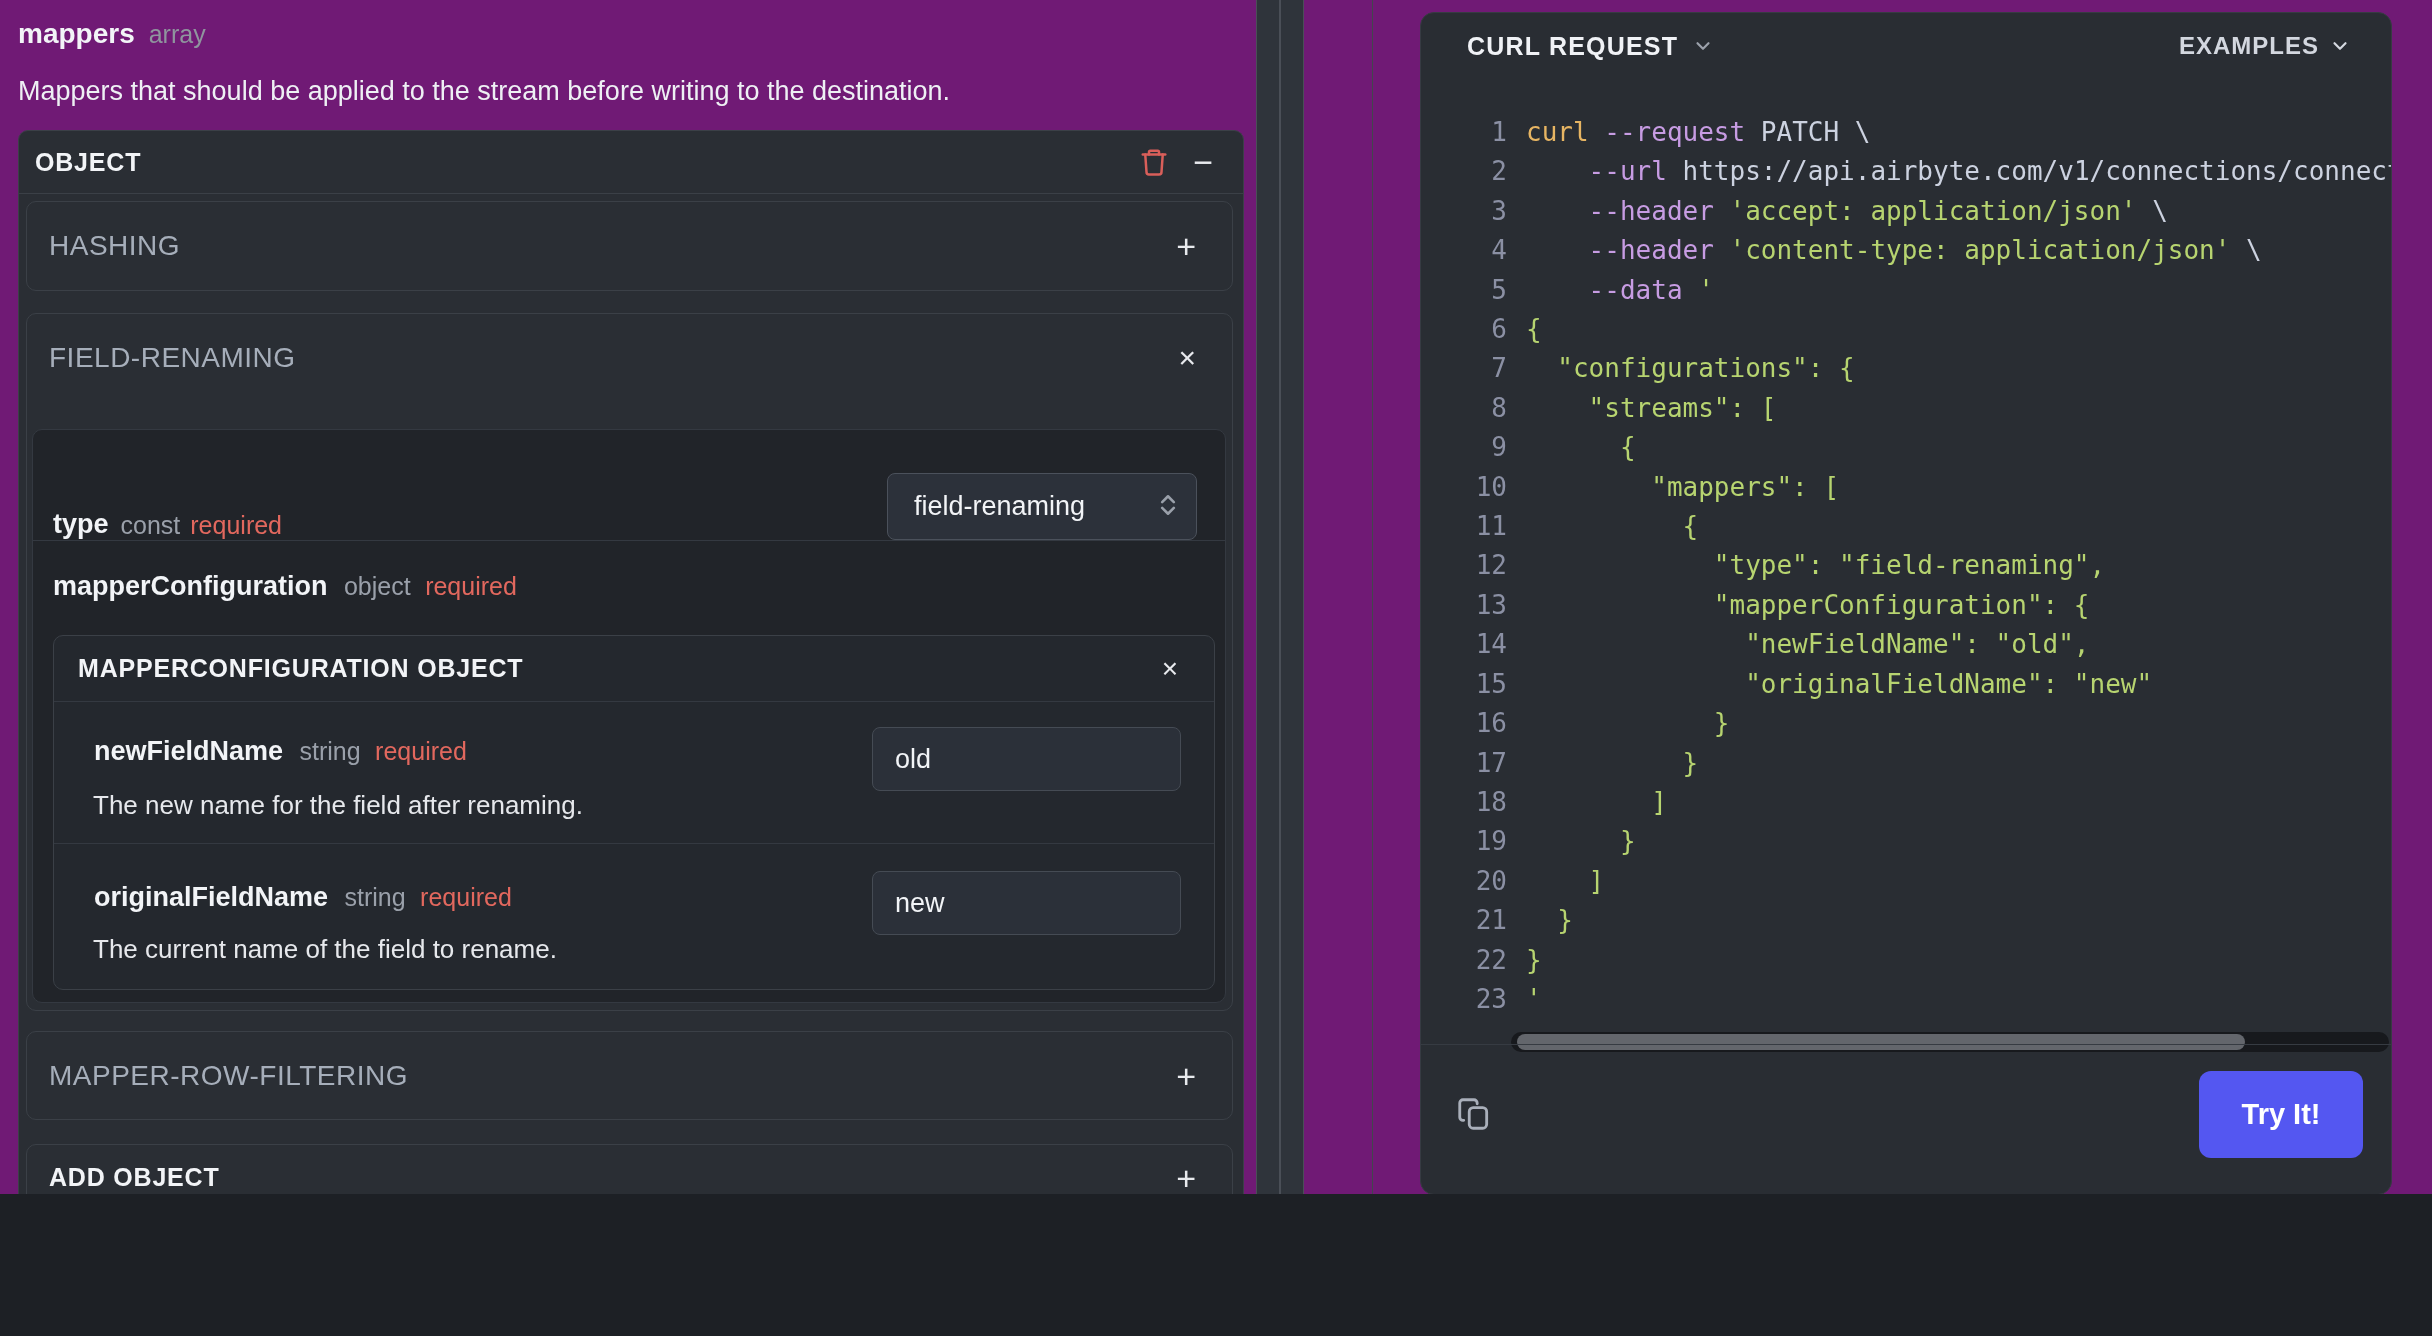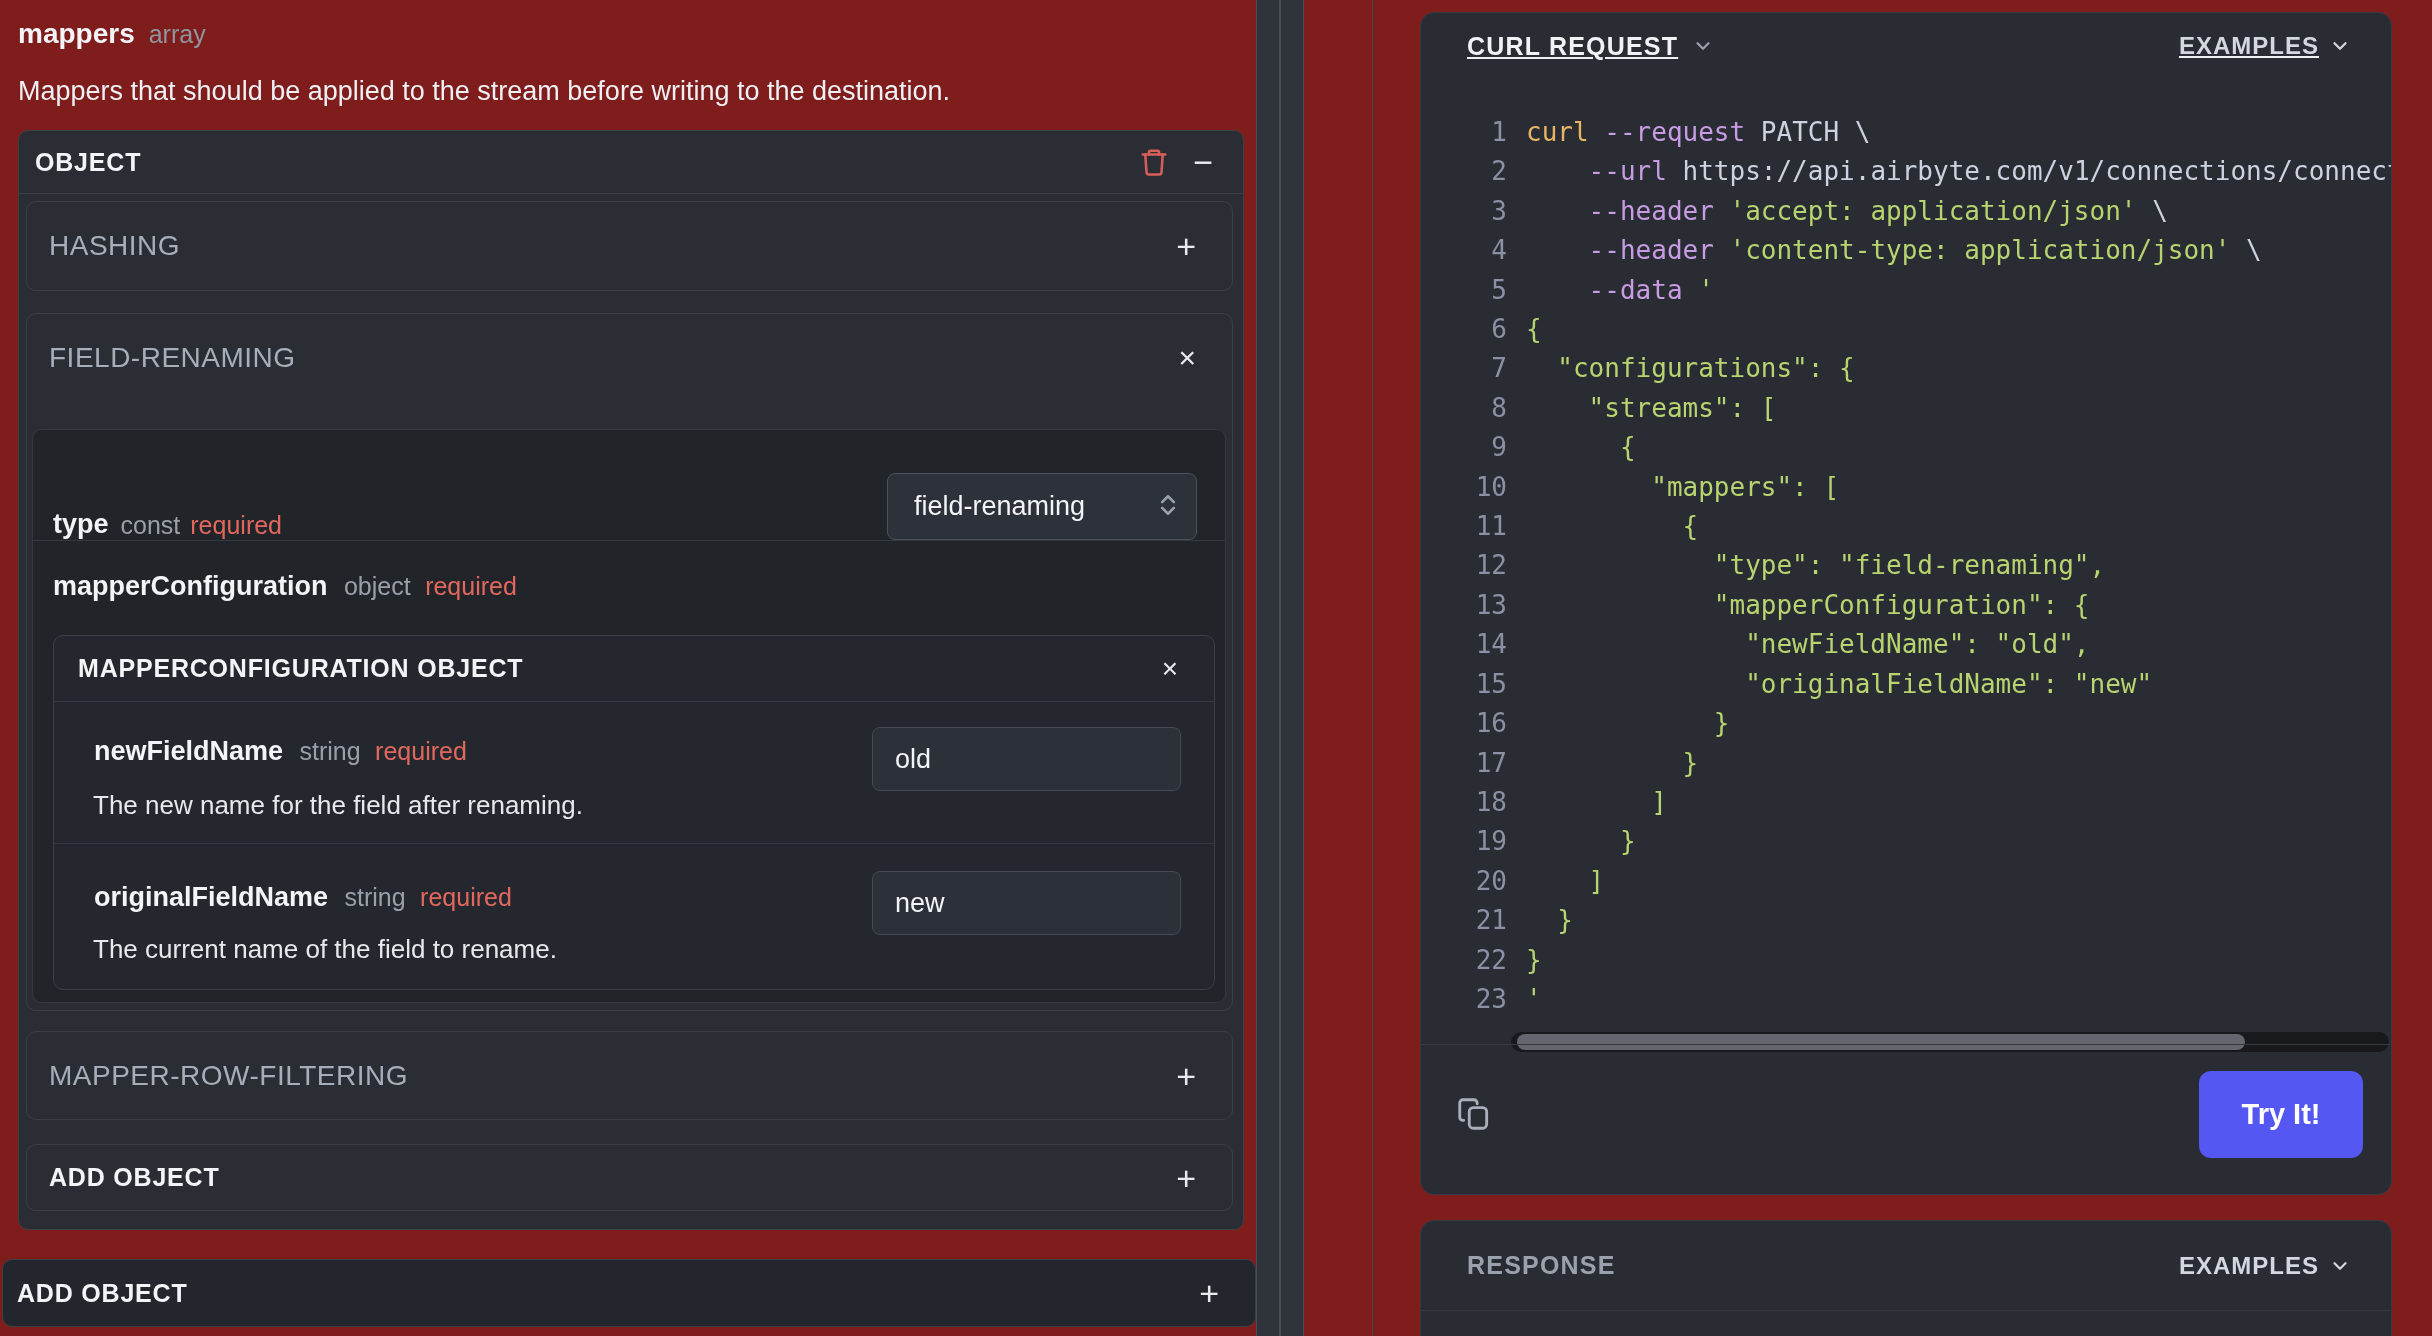--- a/index.html
+++ b/index.html
@@ -1,19 +1,19 @@
 <!DOCTYPE html>
 <html><head>
 <meta charset="utf-8">
 <style>
   * { margin:0; padding:0; box-sizing:border-box; }
   html,body { background:#1d2025; }
   .canvas {
-    position:relative; width:2432px; height:1336px; overflow:hidden;
-    background:#7f1d1d; font-family:"Liberation Sans", sans-serif;
+    position:relative; width:2432px; height:1194px; overflow:hidden;
+    background:#701a75; font-family:"Liberation Sans", sans-serif;
     color:#eef0f4;
   }
   
   .field-head { position:absolute; left:18px; top:18px; display:flex; align-items:baseline; gap:14px; }
   .field-name { font-size:28px; font-weight:bold; color:#f2f4f7; }
   .field-kind { font-size:25px; color:#8f959e; }
   .field-desc { position:absolute; left:18px; top:76px; font-size:27px; color:#eef0f4; }
 
   .object-card {
     position:absolute; left:18px; top:130px; width:1226px; height:1100px;
@@ -96,21 +96,21 @@
   .strip-b { left:1280px; }
   .col-divider { position:absolute; top:0; height:1336px; left:1372px; width:1px; background:#42464d; }
 
   
   .code-card {
     position:absolute; left:1420px; width:972px;
     background:#292d33; border:1px solid #363b42; border-radius:14px; overflow:hidden;
   }
   .curl-card { top:12px; height:1183px; }
   .resp-card { top:1220px; height:260px; }
-  .code-card-header { height:66px; display:flex; align-items:center; padding:0 40px 0 46px;text-decoration:underline; }
+  .code-card-header { height:66px; display:flex; align-items:center; padding:0 40px 0 46px; }
   .code-title { font-size:25px; font-weight:bold; letter-spacing:1.2px; color:#f0f2f6; }
   .code-title.dim { color:#9aa1ac; }
   .chev { margin-left:14px; color:#9aa0aa; display:flex; align-items:center; }
   .hdr-right { margin-left:auto; display:flex; align-items:center; }
   .examples-label { font-size:24px; font-weight:bold; letter-spacing:1px; color:#d3d7df; cursor:pointer; }
   .hdr-right .chev { margin-left:10px; color:#d3d7df; }
 
   .code-area { position:absolute; left:0; right:0; top:66px; bottom:138px; overflow:hidden; }
   .code-pre { padding-top:34px; font-family:"DejaVu Sans Mono","Liberation Mono",monospace; font-size:26px; }
   .cline { display:flex; line-height:39.4px; white-space:pre; }

